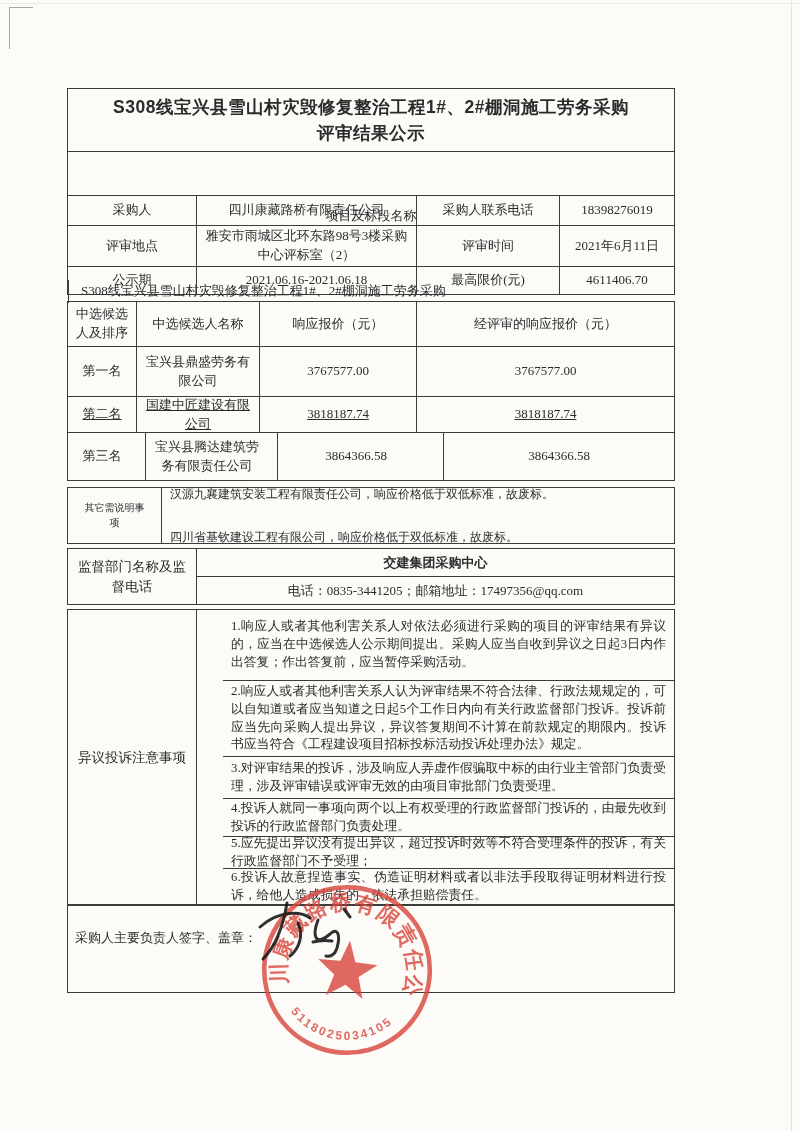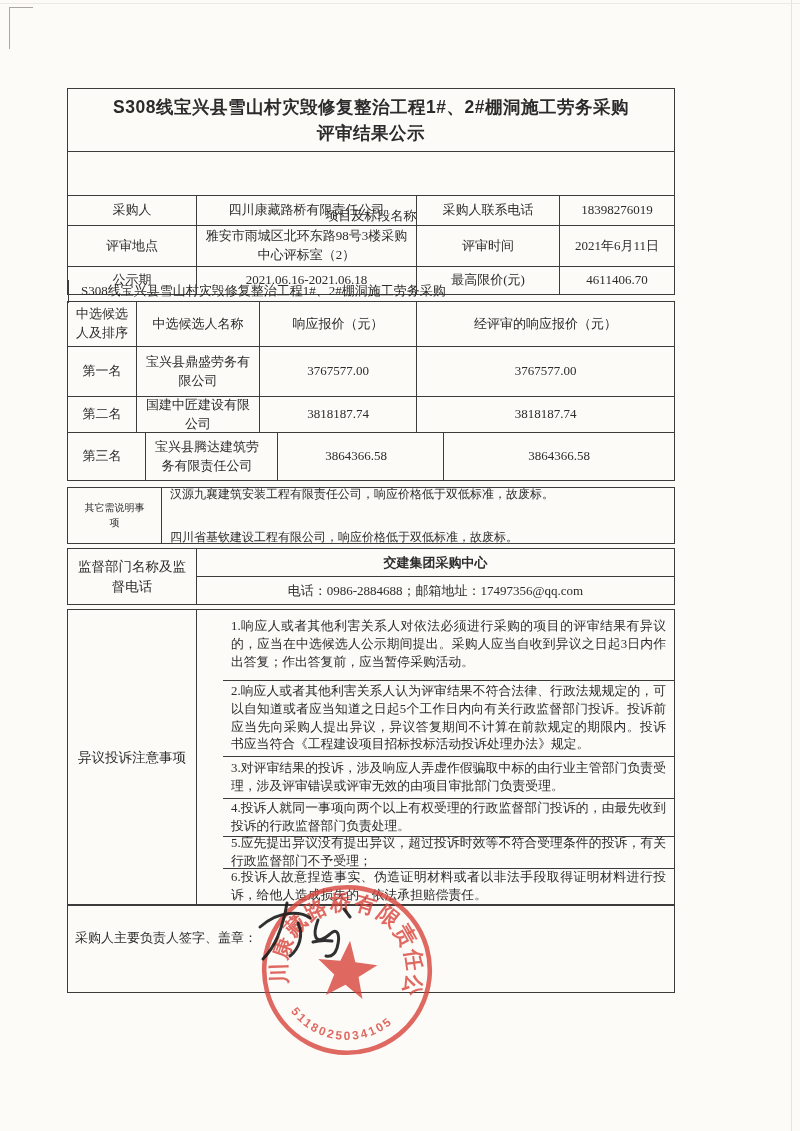--- a/index.html
+++ b/index.html
@@ -63,21 +63,21 @@
   .h-place   { height: 41px; }
   .h-period  { height: 28px; }
 
   
   .cand-c1 { flex: 0 0 68px; padding: 2px 3px; }
   .cand-c2 { flex: 0 0 123px; }
   .cand-c3 { flex: 0 0 157px; }
   .cand-c4 { flex: 1 1 auto; }
   .h-chead { height: 44px; }
   .h-cr1 { height: 50px; }
-  .h-cr2 { height: 36px; }
+  .h-cr2 { height: 36px; text-decoration: underline; }
   .h-cr3 { height: 48px; gap: 9px; }
 
   
   .notes-label { flex: 0 0 93px; padding: 2px 13px; font-size: 10px; }
   .notes-body  { flex: 1 1 auto; display: flex; flex-direction: column;
                  justify-content: center; padding: 4px 8px;
                  font-size: 12px; line-height: 1.55; gap: 24px; }
   .h-notes { height: 55px; }
 
   
@@ -193,21 +193,21 @@
       </div>
     </div>
 
     <div class="gap4"></div>
 
     <div class="sect">
       <div class="trow">
         <div class="cell sup-label">监督部门名称及监督电话</div>
         <div class="subcol" style="border-left:1.4px solid #3c3c3c">
           <div class="subrow h-sup1" style="font-weight:700">交建集团采购中心</div>
-          <div class="subrow h-sup2">电话：0986-2884688；邮箱地址：17497356@qq.com</div>
+          <div class="subrow h-sup2">电话：0835-3441205；邮箱地址：17497356@qq.com</div>
         </div>
       </div>
     </div>
 
     <div class="gap4"></div>
 
     <div class="sect">
       <div class="trow">
         <div class="cell obj-label">异议投诉注意事项</div>
         <div class="subcol" style="border-left:1.4px solid #3c3c3c">

